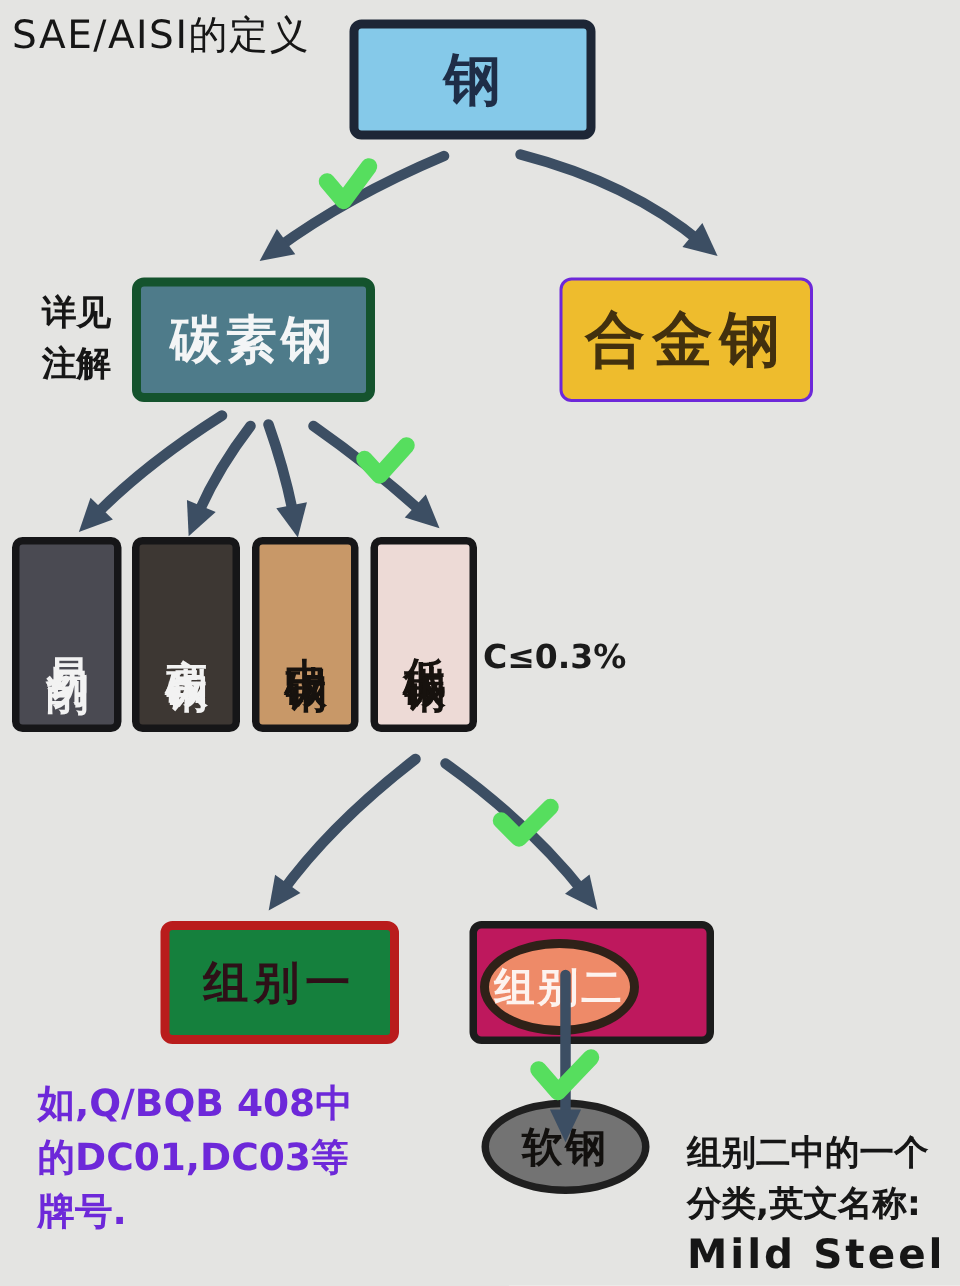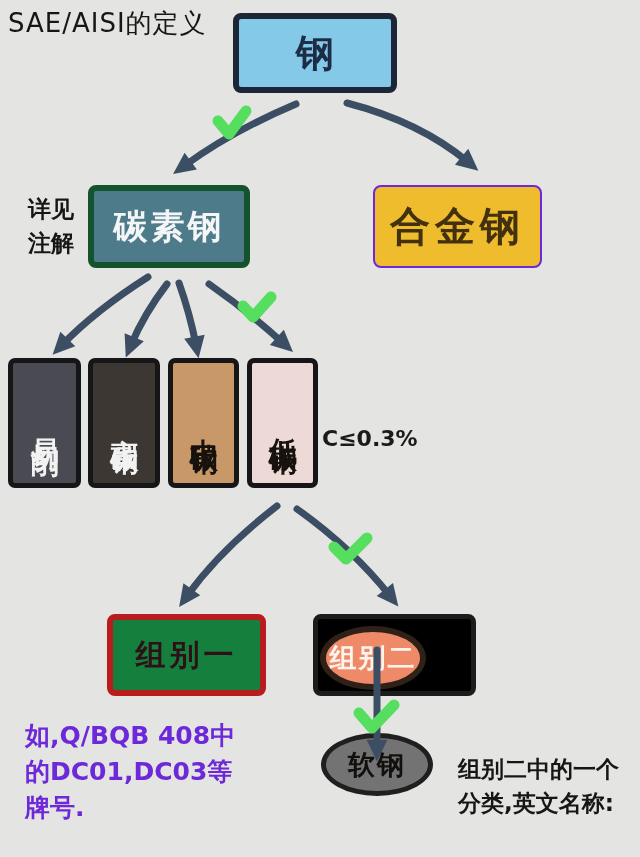--- a/index.html
+++ b/index.html
@@ -55,21 +55,21 @@
     position:absolute; left:28px; top:192px;
     font-size:23px; font-weight:bold; color:#161616; line-height:34px;
   }
   .group-one-box {
     left:107px; top:614px; width:159px; height:82px;
     background:#15803d; border:6px solid #b91c1c;
     color:#2e1018; font-size:30px; letter-spacing:4px;
   }
   .group-two-box {
     left:313px; top:614px; width:163px; height:82px;
-    background:#000000; border:5px solid #1c1c1c;
+    background:#be185d; border:5px solid #1c1c1c;
   }
   .g2-ellipse {
     position:absolute; left:2px; top:7px; width:106px; height:64px;
     background:#ee8a68; border:6px solid #2f2118; border-radius:50%;
     display:flex; align-items:center; justify-content:center;
     color:#fdf3ef; font-size:27px; font-weight:bold; letter-spacing:2px;
   }
   .mild-steel-ellipse {
     left:321px; top:733px; width:112px; height:63px;
     background:#737373; border:5px solid #1f1f1f; border-radius:50%;
@@ -140,20 +140,21 @@
 
   <div class="example-note">
     <div>如,Q/BQB 408中</div>
     <div>的DC01,DC03等</div>
     <div>牌号.</div>
   </div>
 
   <div class="mild-note">
     <div>组别二中的一个</div>
     <div>分类,英文名称:</div>
+    <div class="en">Mild Steel</div>
   </div>
 
   <svg class="arrow-layer" viewBox="0 0 640 857" xmlns="http://www.w3.org/2000/svg">
     <defs>
       <marker id="ah" viewBox="0 0 10 10" refX="4" refY="5" markerWidth="26" markerHeight="26" orient="auto" markerUnits="userSpaceOnUse">
         <path d="M0.8,1 L9.2,5 L0.8,9 z" fill="#3c4e63"></path>
       </marker>
     </defs>
     <g fill="none" stroke="#3c4e63" stroke-width="7" stroke-linecap="round">
       <path d="M296,104 Q232,131 184,166" marker-end="url(#ah)"></path>

